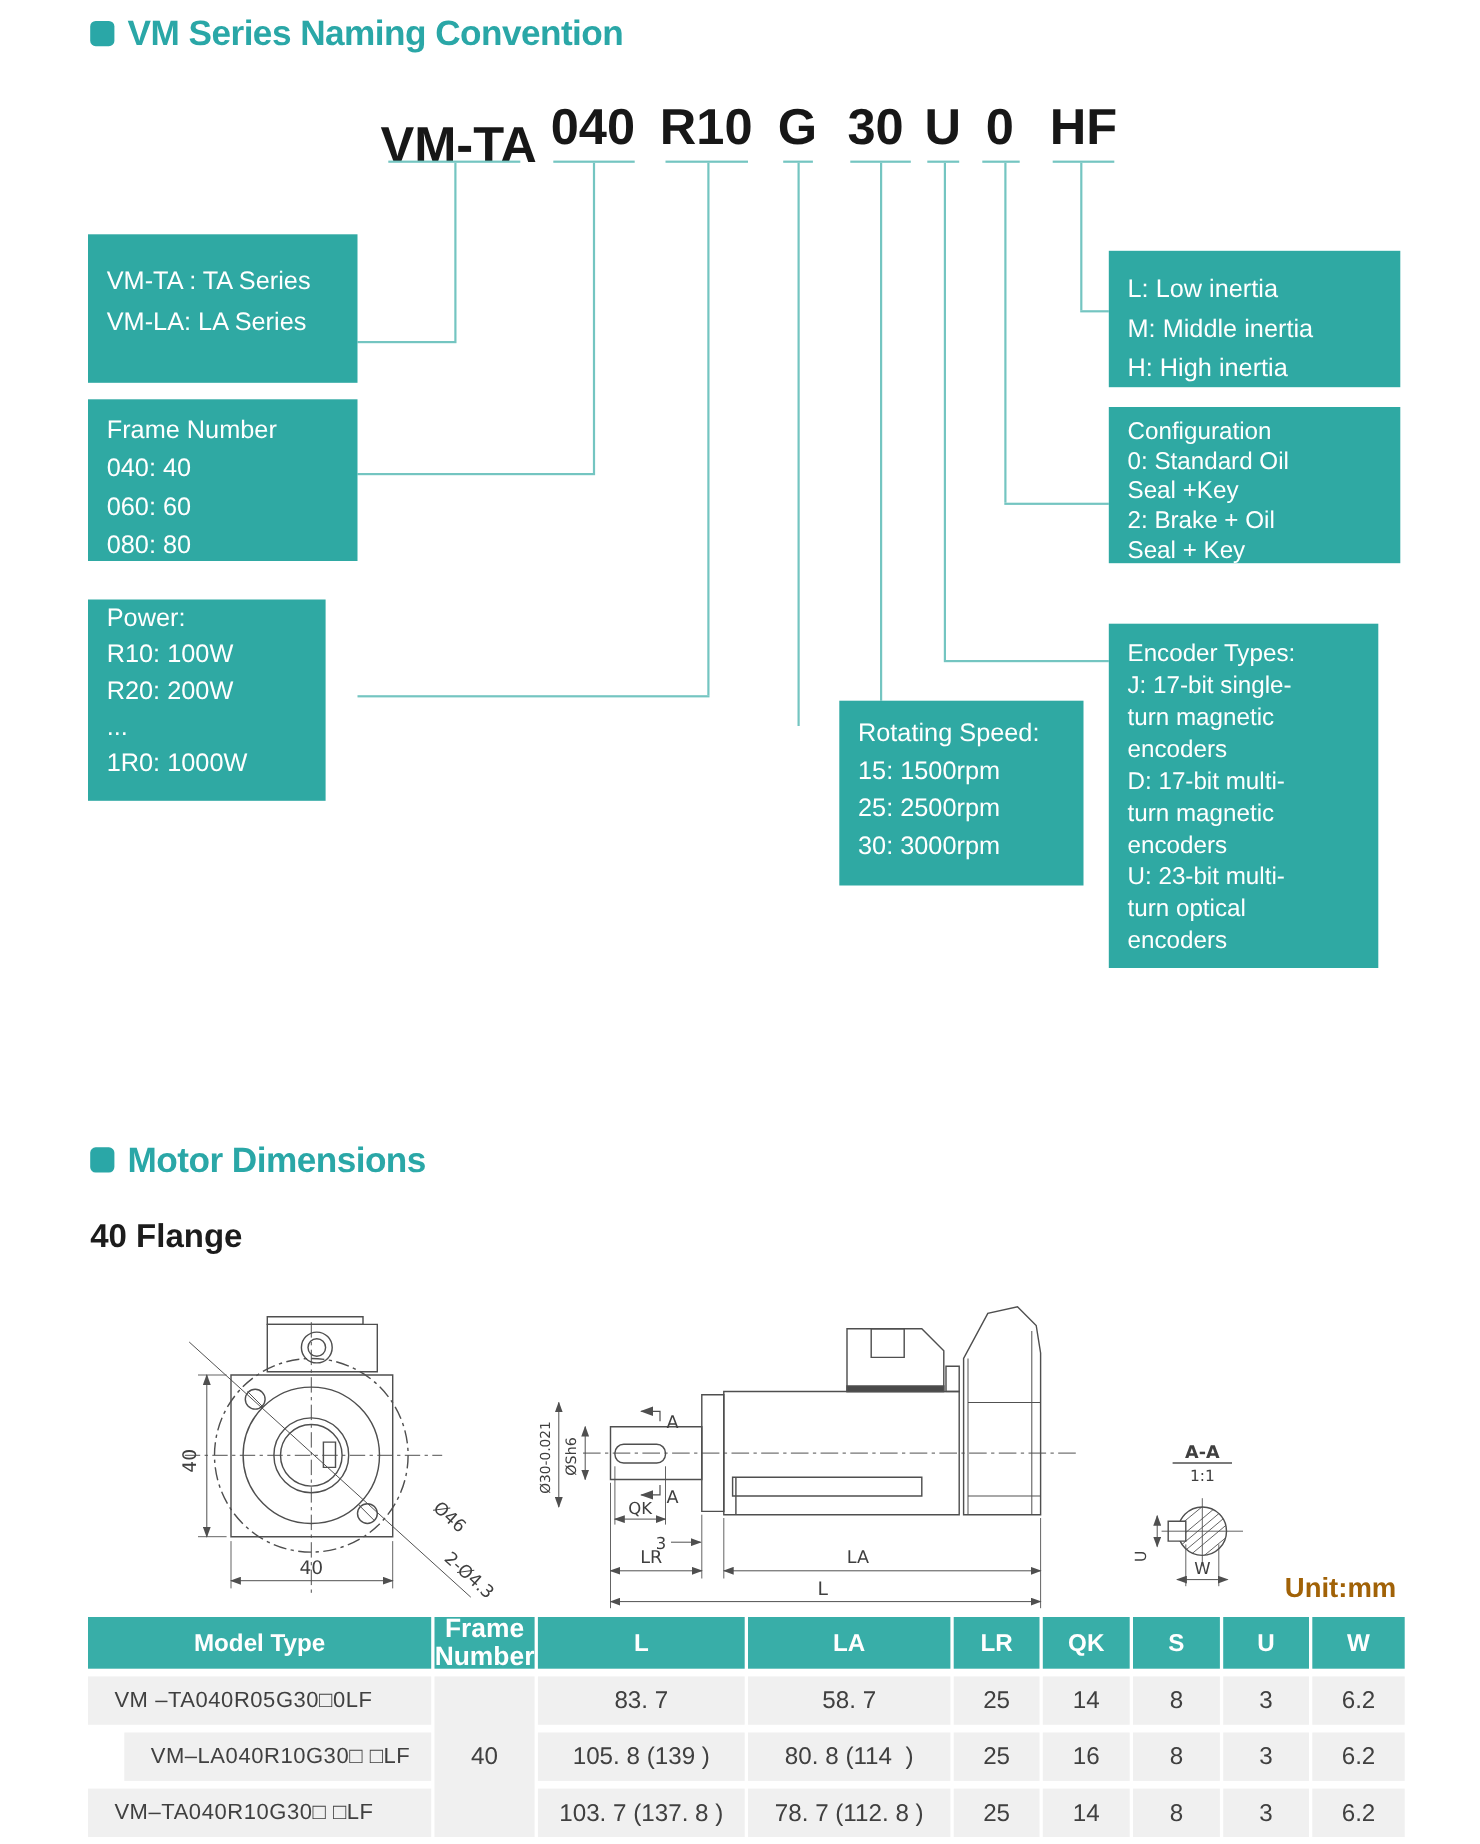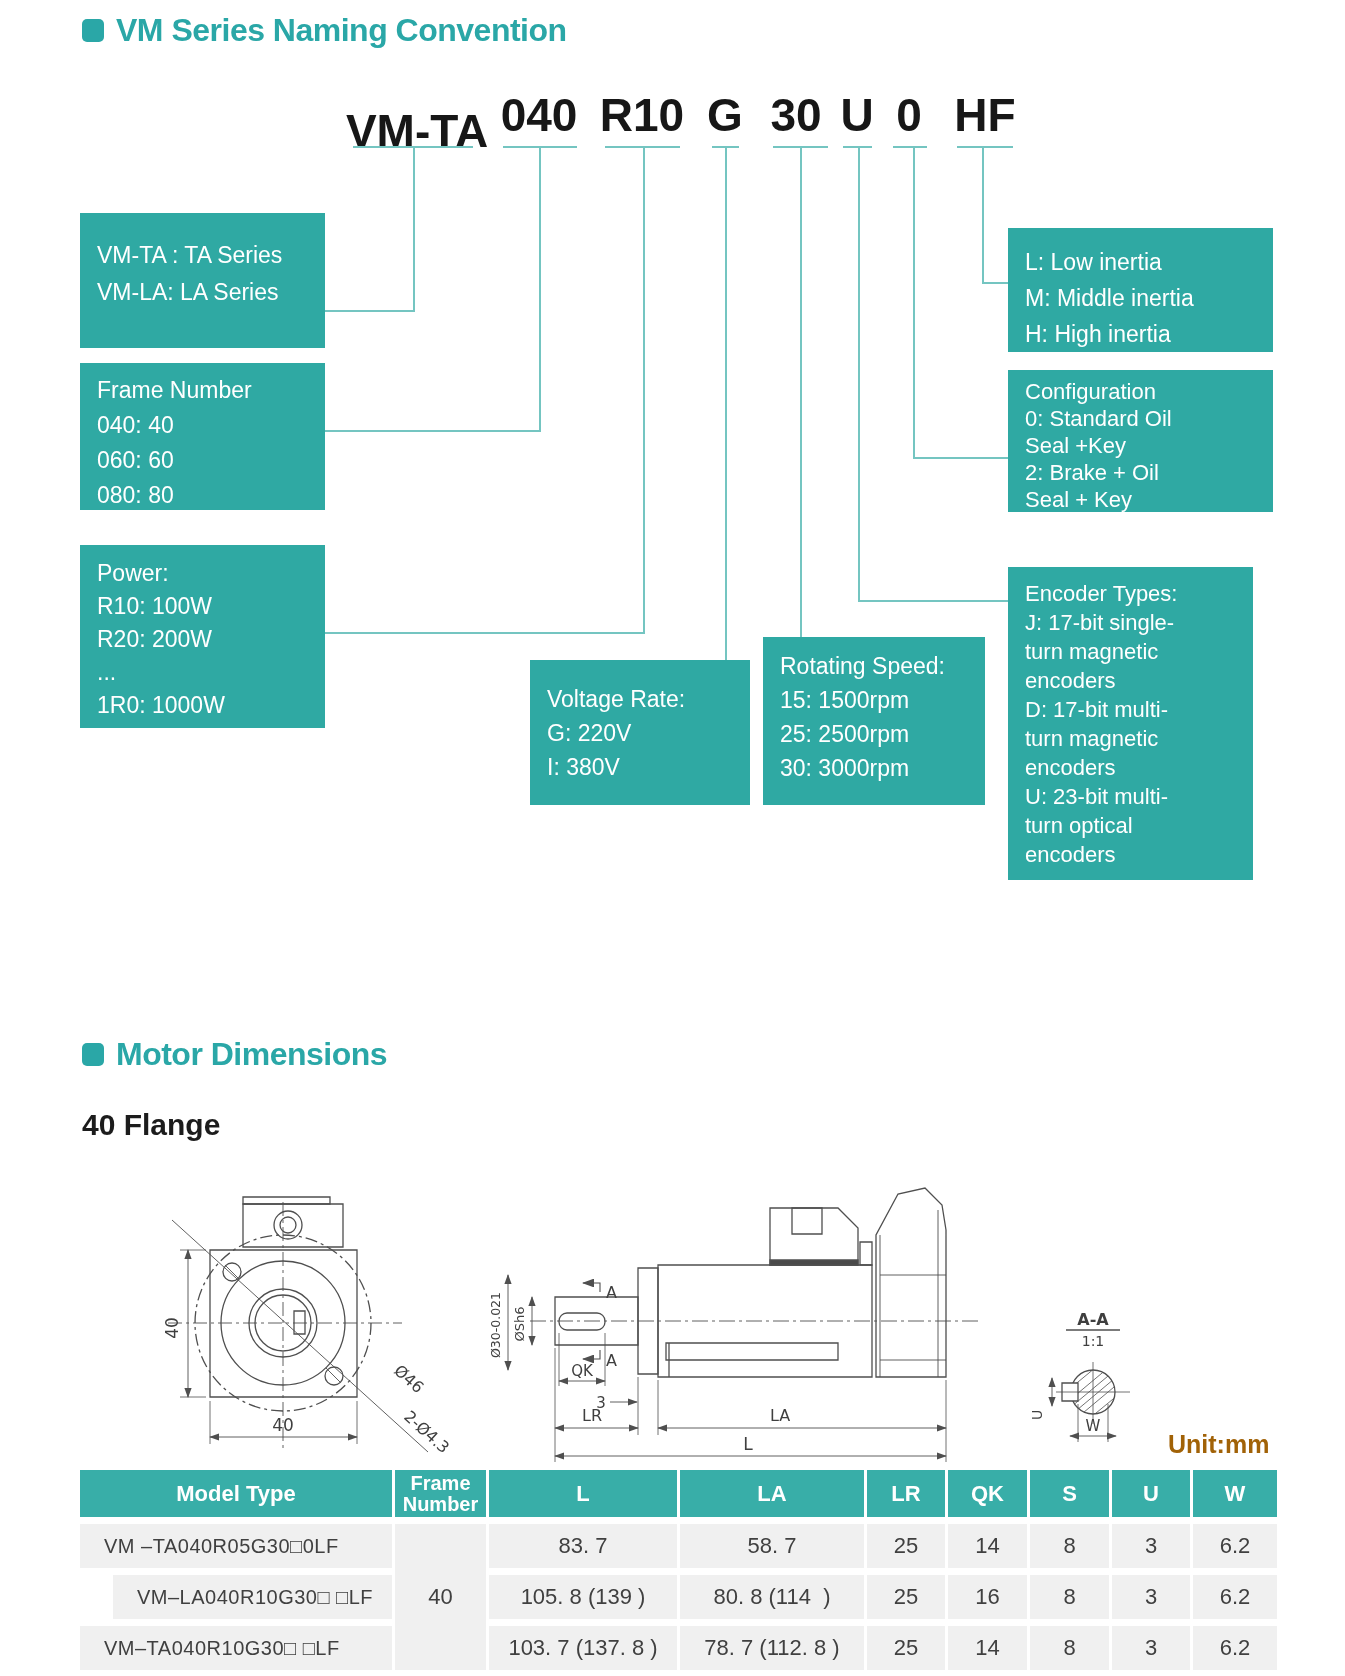--- a/index.html
+++ b/index.html
@@ -14,40 +14,40 @@
   .code-seg { position:absolute; top:88px; transform:translateX(-50%);
     font-size:46px; font-weight:bold; color:#171717; white-space:nowrap; }
   .useg { position:absolute; top:146px; height:2px; background:#74c5c1; }
   .cline { position:absolute; background:#74c5c1; }
   .cline.v { width:2px; } .cline.h { height:2px; }
 
   .callout { position:absolute; background:#2fa9a3; color:#ffffff;
     white-space:pre-line; box-sizing:border-box; padding-left:17px; }
   .co-series   { left:80px;  top:213px; width:245px; height:135px; font-size:23px; line-height:37px; padding-top:24px; }
   .co-frame    { left:80px;  top:363px; width:245px; height:147px; font-size:23px; line-height:35px; padding-top:10px; }
-  .co-power    { left:80px;  top:545px; width:245px; height:183px; font-size:23px; line-height:33px; padding-top:12px; }
+  .co-power    { left:80px;  top:545px; width:216px; height:183px; font-size:23px; line-height:33px; }
   .co-voltage  { left:530px; top:660px; width:220px; height:145px; font-size:23px; line-height:34px; padding-top:22px; }
   .co-speed    { left:763px; top:637px; width:222px; height:168px; font-size:23px; line-height:34px; padding-top:12px; }
   .co-inertia  { left:1008px; top:228px; width:265px; height:124px; font-size:23px; line-height:36px; padding-top:16px; }
   .co-config   { left:1008px; top:370px; width:265px; height:142px; font-size:22px; line-height:27px; padding-top:8px; }
   .co-encoder  { left:1008px; top:567px; width:245px; height:313px; font-size:22px; line-height:29px; padding-top:12px; }
 
   .flange-title { position:absolute; left:82px; top:1108px; font-size:30px; font-weight:bold; color:#1c1c1c; }
   .unit-label { position:absolute; left:1168px; top:1430px; font-size:25px; font-weight:bold; color:#a16207; }
 
   .drawing { position:absolute; left:80px; top:1180px; }
   .drawing * { vector-effect:non-scaling-stroke; }
   svg text { font-family:"DejaVu Sans", sans-serif; fill:#3f3f3f; }
 
   .dim-table { position:absolute; left:80px; top:1470px; width:1197px;
     display:grid; grid-template-columns:312px 91px 188px 184px 78px 79px 79px 78px 84px;
     grid-template-rows:47px 44px 44px 44px; gap:7px 3px; }
   .th { background:#38aea8; color:#ffffff; font-size:22px; font-weight:bold;
     display:flex; align-items:center; justify-content:center; white-space:pre-line; text-align:center; }
-  .th-frame { font-size:20px; line-height:1.05; }
+  .th-frame { font-size:24px; line-height:1.05; }
   .td { background:#f0f0f0; color:#404040; font-size:22px;
     display:flex; align-items:center; justify-content:center; white-space:pre; }
   .td-model { justify-content:flex-start; padding-left:24px; font-size:20px; letter-spacing:0.5px; }
   .td-frame-merged { grid-row:2 / span 3; grid-column:2; }
 </style>
 </head>
 <body>
 
 <div class="page">
 
@@ -93,23 +93,20 @@
 VM-LA: LA Series</div>
   <div class="callout co-frame">Frame Number
 040:  40
 060:  60
 080:  80</div>
   <div class="callout co-power">Power:
 R10: 100W
 R20: 200W
 ...
 1R0: 1000W</div>
-  <div class="callout co-voltage">Voltage Rate:
-G: 220V
-I: 380V</div>
   <div class="callout co-speed">Rotating Speed:
 15:  1500rpm
 25:  2500rpm
 30:  3000rpm</div>
   <div class="callout co-inertia">L: Low inertia
 M: Middle inertia
 H: High inertia</div>
   <div class="callout co-config">Configuration
 0:  Standard  Oil
 Seal +Key

